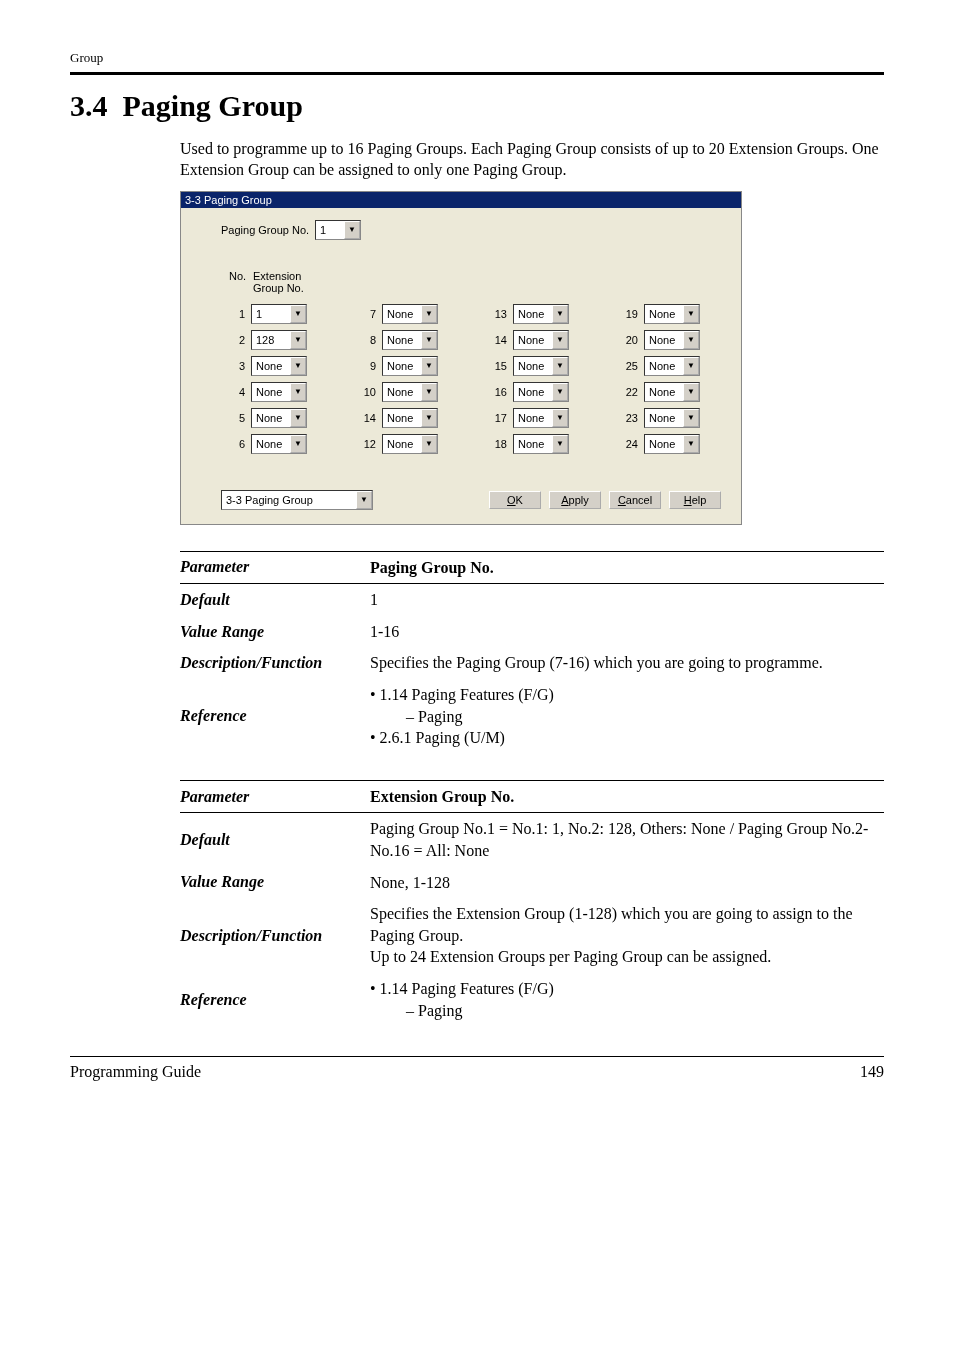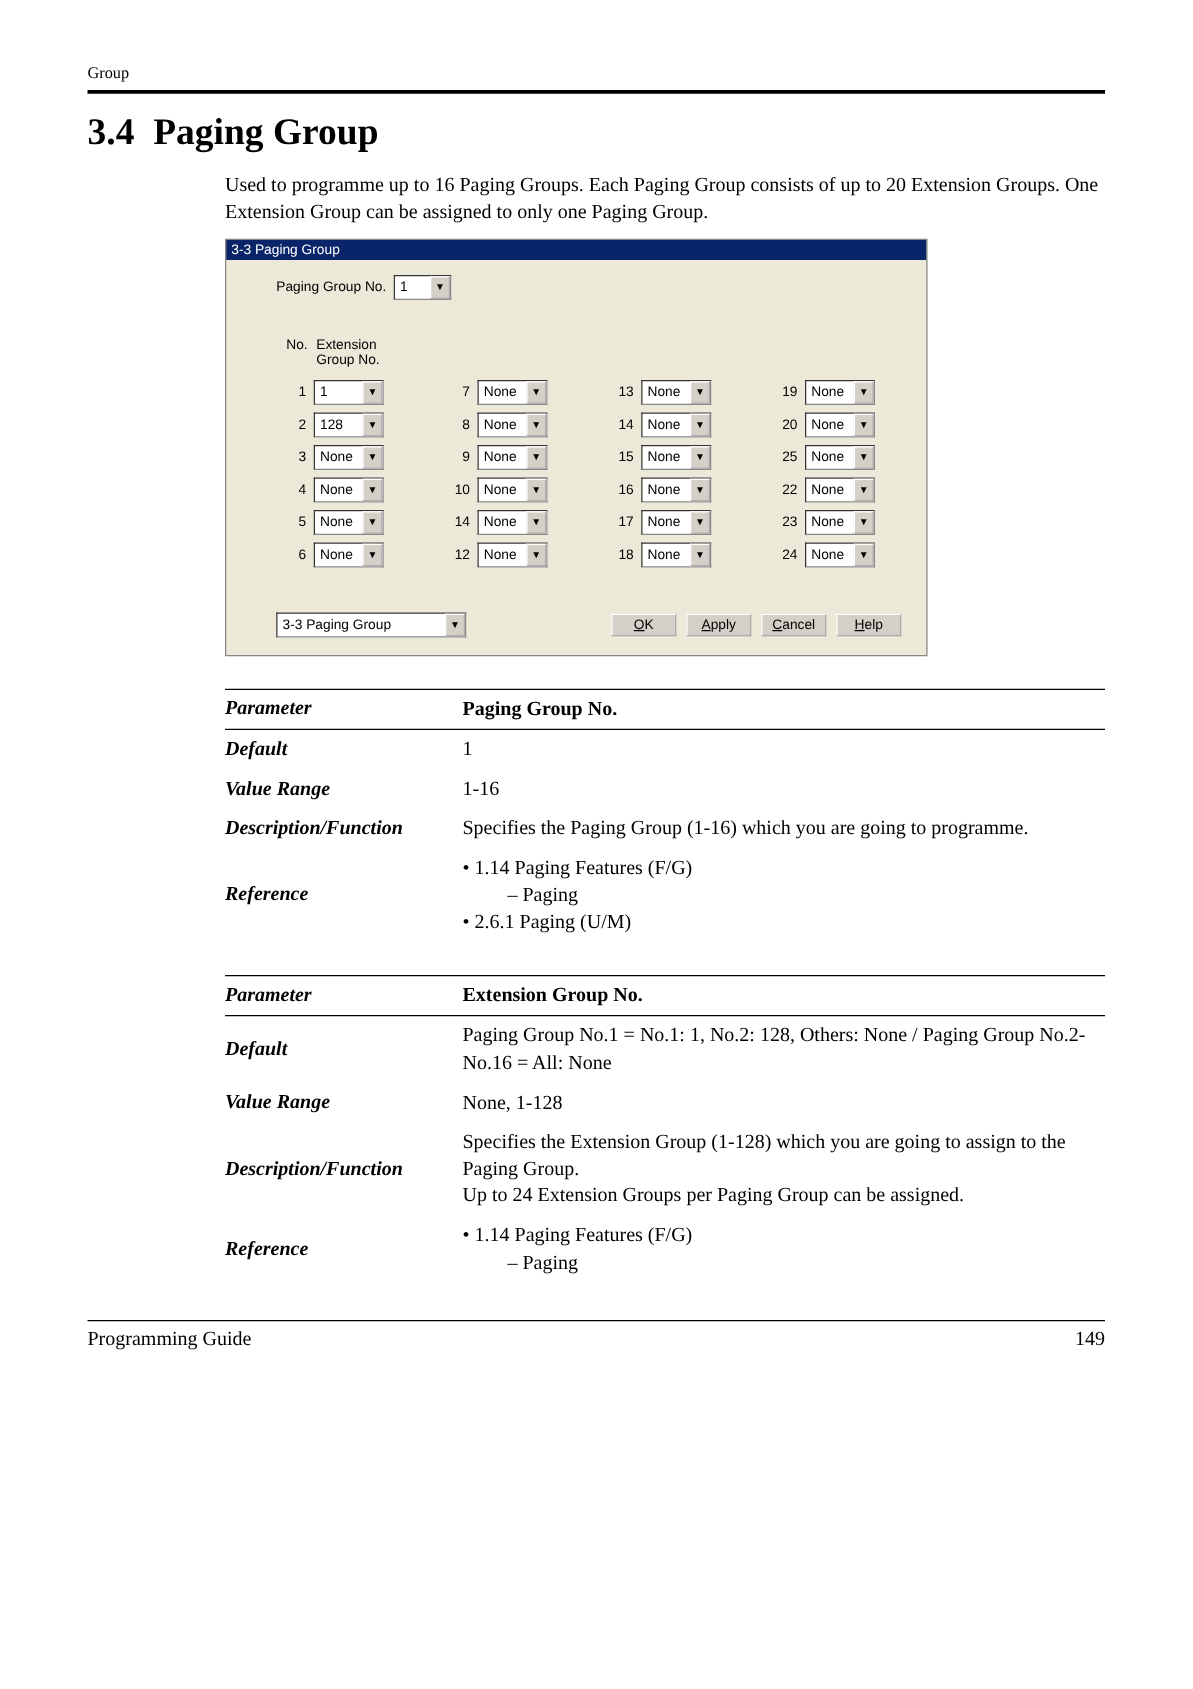--- a/index.html
+++ b/index.html
@@ -387,21 +387,21 @@
   <div class="param-row">
     <div class="param-label">Default</div>
     <div class="param-value">1</div>
   </div>
   <div class="param-row no-border">
     <div class="param-label">Value Range</div>
     <div class="param-value">1-16</div>
   </div>
   <div class="param-row no-border">
     <div class="param-label">Description/Function</div>
-    <div class="param-value">Specifies the Paging Group (1-16) which you are going to programme.</div>
+    <div class="param-value">Specifies the Paging Group (7-16) which you are going to programme.</div>
   </div>
   <div class="param-row no-border">
     <div class="param-label">Reference</div>
     <div class="param-value">
       <div>• 1.14 Paging Features (F/G)</div>
       <div class="indent">– Paging</div>
       <div>• 2.6.1 Paging (U/M)</div>
     </div>
   </div>
 </div>

